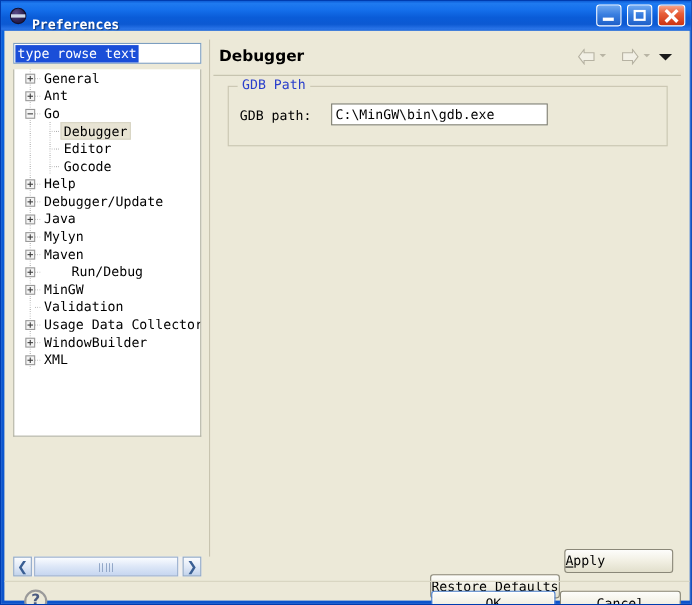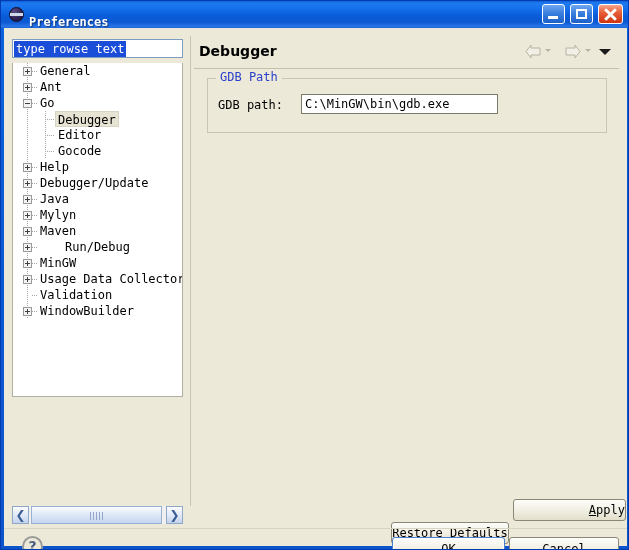--- a/index.html
+++ b/index.html
@@ -393,28 +393,28 @@
     border-radius: 3px;
     font-family: "DejaVu Sans Mono", monospace;
     font-size: 12px;
     text-align: center;
     line-height: 20px;
     cursor: default;
   }
   #apply-button {
     position: absolute;
     left: 509px; top: 471px;
-    width: 113px; height: 22px;
+    width: 99px; height: 22px;
     box-sizing: border-box;
     background: linear-gradient(to bottom, #fdfdfb 0%, #f2f0e4 48%, #e2dfcc 100%);
     border: 1px solid #8a8778;
     border-radius: 3px;
     font-family: "DejaVu Sans Mono", monospace;
     font-size: 12px;
-    text-align: right;
+    text-align: left;
     line-height: 20px;
     cursor: default;
   }
 
   
   #bottom-sep {
     position: absolute;
     left: 0; top: 500px;
     width: 623px; height: 1px;
     background: #d8d4c0;
@@ -562,33 +562,39 @@
         </div>
         <div class="tree-row">
           <div class="dots-v" style="left: 14px;"></div>
           <div class="dots-h" style="left: 19px; width: 5px;"></div>
           <div class="expander plus" style="left: 10px;"></div>
           <div class="tree-label" style="left: 24px;">MinGW</div>
         </div>
         <div class="tree-row">
           <div class="dots-v" style="left: 14px;"></div>
           <div class="dots-h" style="left: 19px; width: 5px;"></div>
+          <div class="tree-label" style="left: 24px;">Validation</div>
+        </div>
+        <div class="tree-row">
+          <div class="dots-v" style="left: 14px;"></div>
+          <div class="dots-h" style="left: 19px; width: 5px;"></div>
           <div class="expander plus" style="left: 10px;"></div>
           <div class="tree-label" style="left: 24px;">Usage Data Collector</div>
         </div>
         <div class="tree-row">
           <div class="dots-v" style="left: 14px;"></div>
           <div class="dots-h" style="left: 19px; width: 5px;"></div>
-          <div class="tree-label" style="left: 24px;">Validation</div>
-        </div>
-        <div class="tree-row">
-          <div class="dots-v" style="left: 14px;"></div>
-          <div class="dots-h" style="left: 19px; width: 5px;"></div>
           <div class="expander plus" style="left: 10px;"></div>
           <div class="tree-label" style="left: 24px;">WindowBuilder</div>
+        </div>
+        <div class="tree-row">
+          <div class="dots-v" style="left: 14px;"></div>
+          <div class="dots-h" style="left: 19px; width: 5px;"></div>
+          <div class="expander plus" style="left: 10px;"></div>
+          <div class="tree-label" style="left: 24px;">XML</div>
         </div>
       </div>
 
     <div id="tree-hscroll">
       <div class="hs-arrow" id="hs-left">❮</div>
       <div id="hs-thumb">
         <div id="hs-grip"></div>
       </div>
       <div class="hs-arrow" id="hs-right">❯</div>
     </div>

